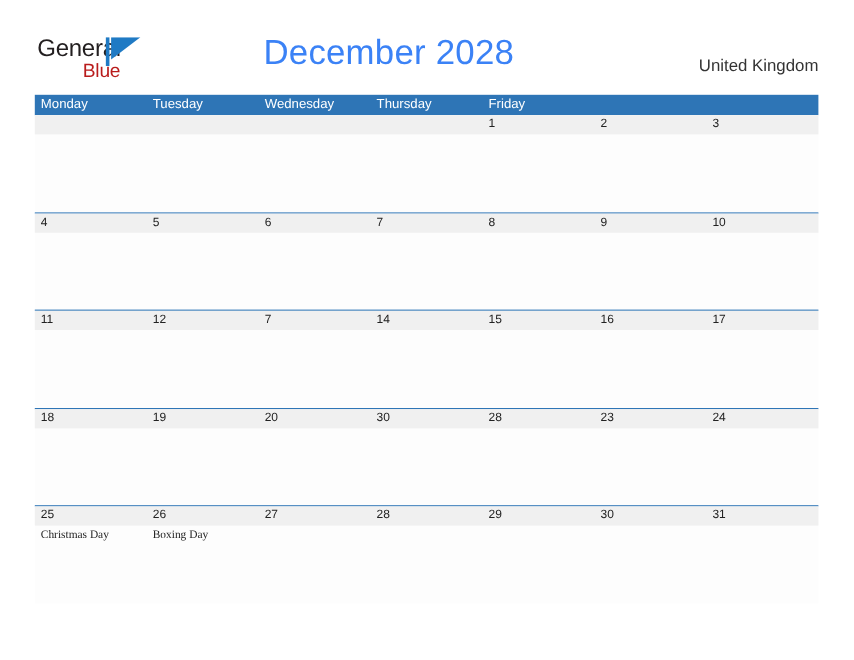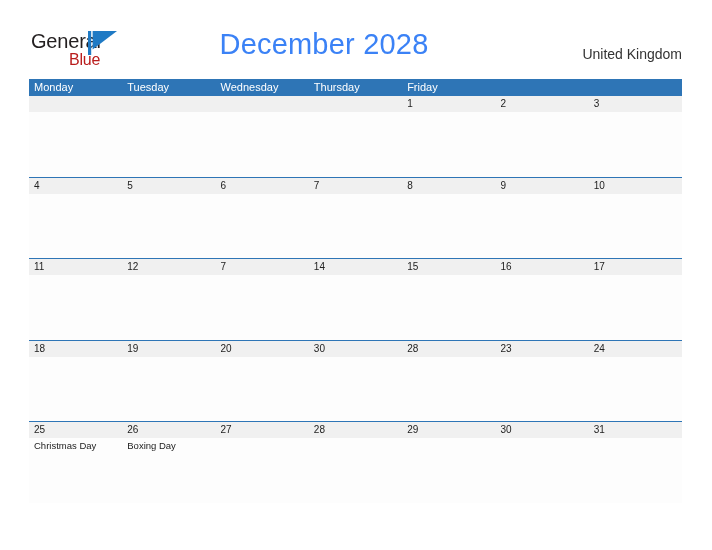--- a/index.html
+++ b/index.html
@@ -122,20 +122,21 @@
     border-top: none;
   }
   .week-dates {
     display: flex;
     height: 16px;
     background: #f0f0f0;
   }
   .week-body {
     display: flex;
     height: 63px;
+    font-family: Liberation Serif, serif;
   }
 
   .date-cell {
     flex: 0 0 93.285714px;
     width: 93.285714px;
     box-sizing: border-box;
     padding-left: 5px;
     font-size: 10px;
     line-height: 16px;
     color: #222222;

